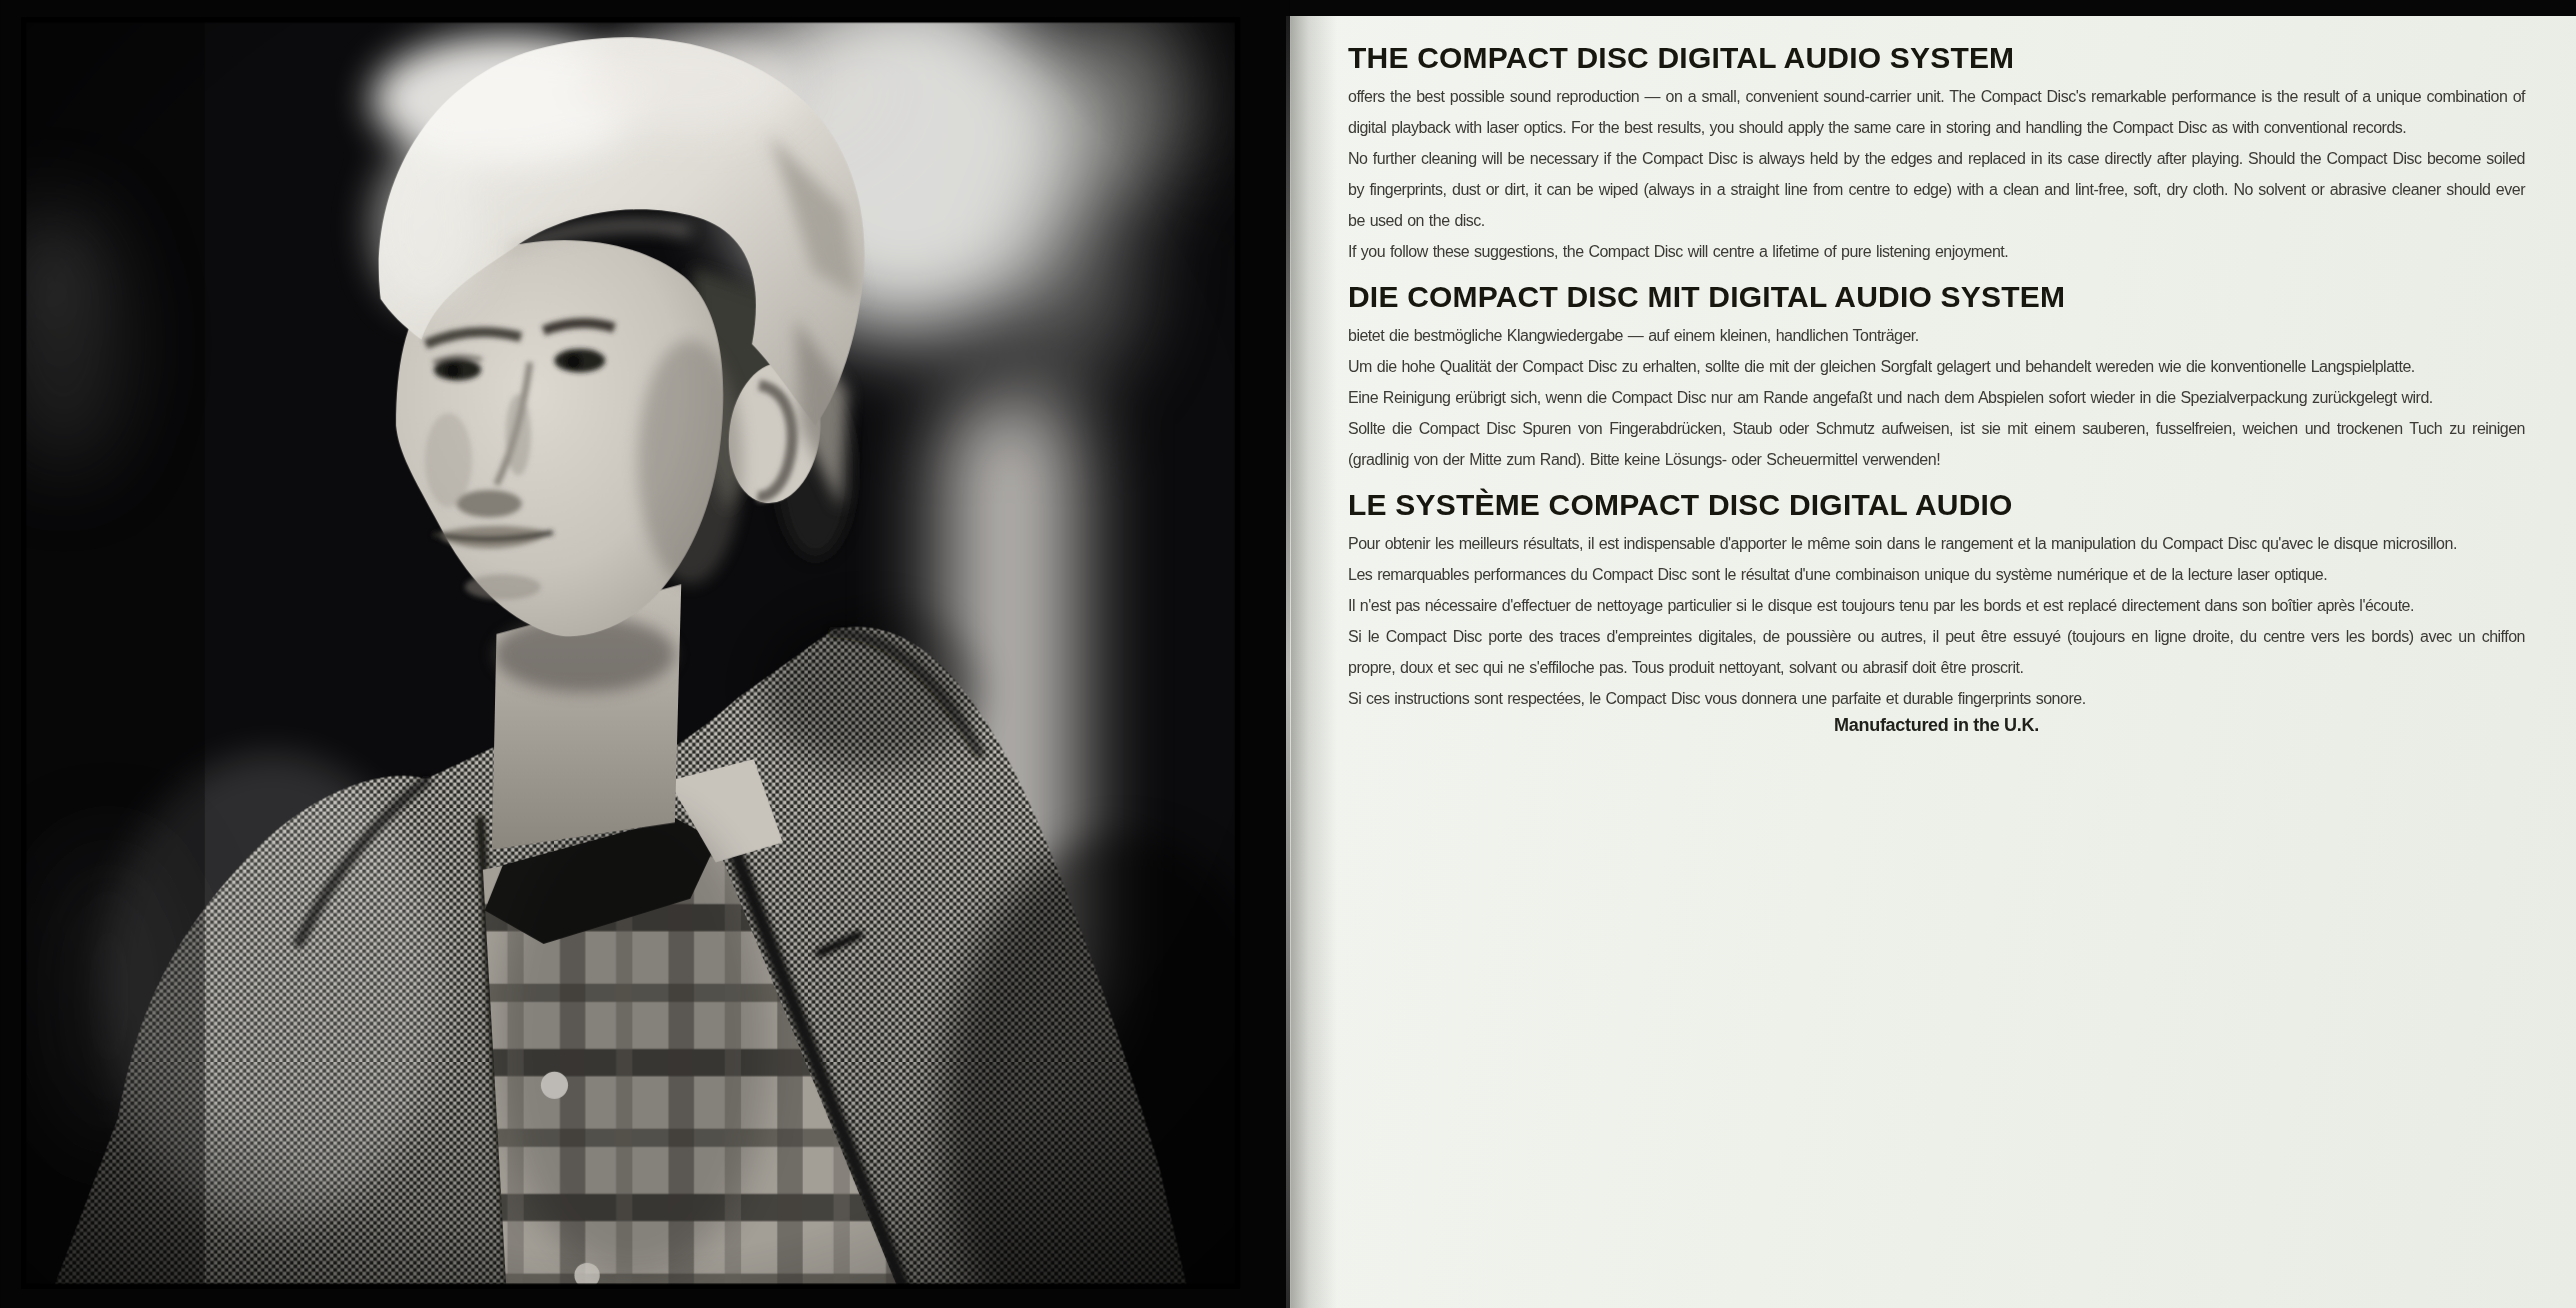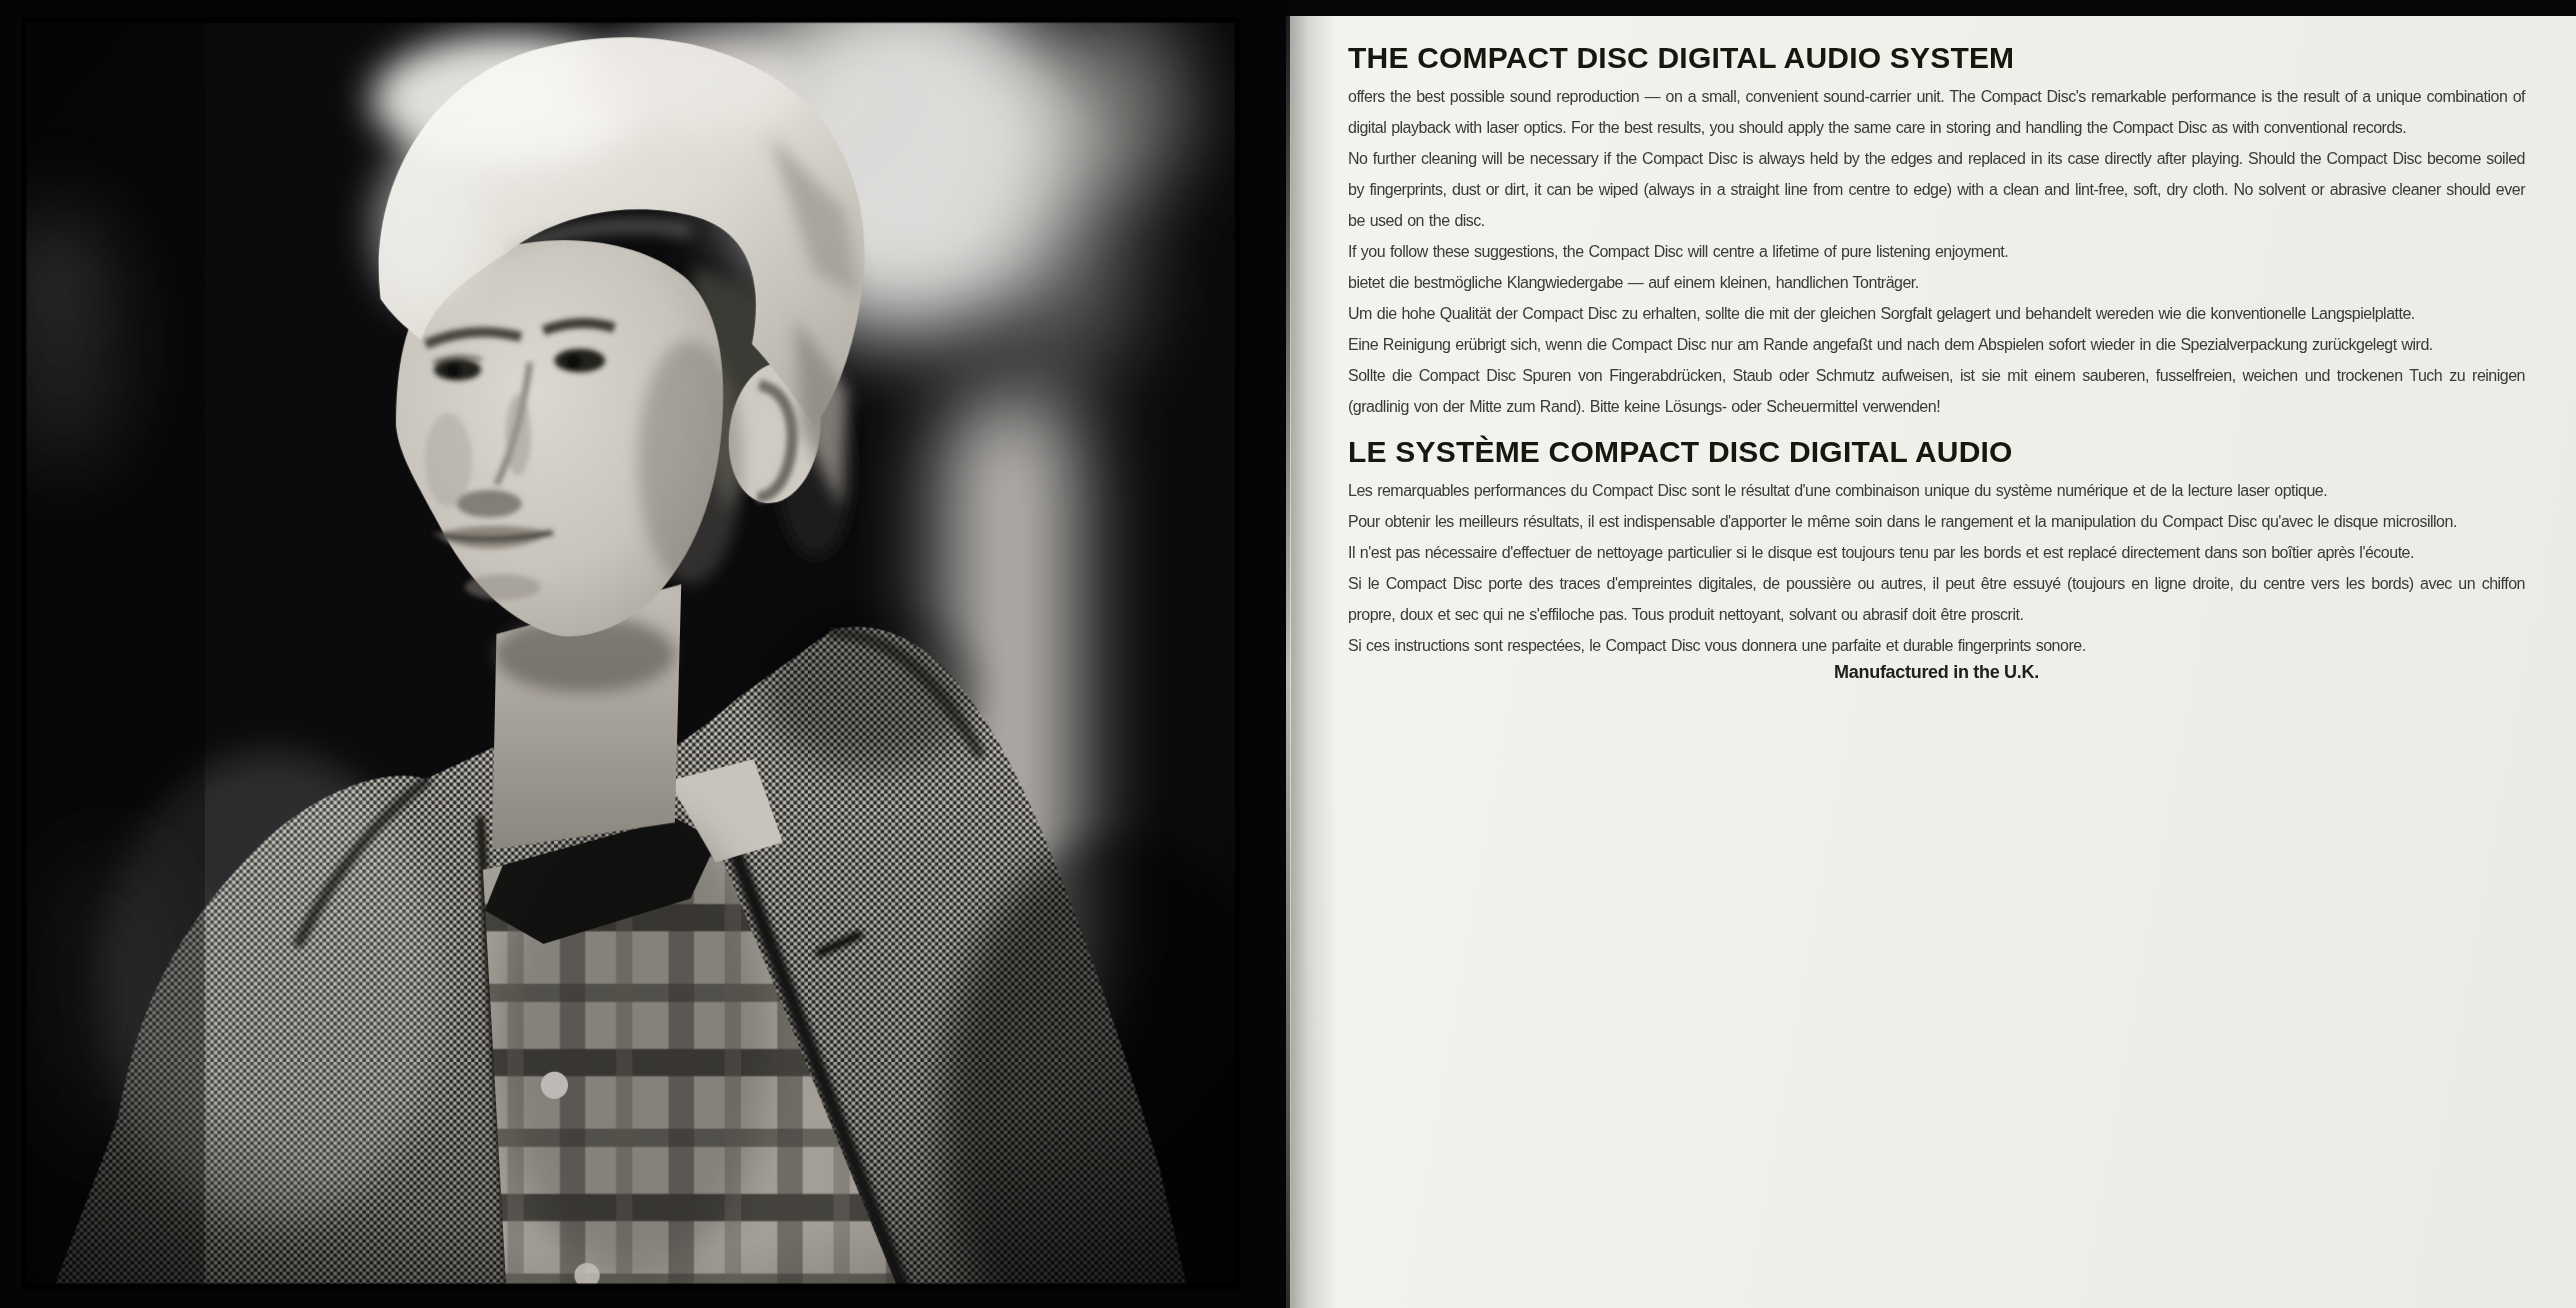--- a/index.html
+++ b/index.html
@@ -223,30 +223,31 @@
     <div class="edge-highlight"></div>
 
     <section class="section">
       <h2 class="heading">THE COMPACT DISC DIGITAL AUDIO SYSTEM</h2>
       <p class="para">offers the best possible sound reproduction — on a small, convenient sound-carrier unit. The Compact Disc's remarkable performance is the result of a unique combination of digital playback with laser optics. For the best results, you should apply the same care in storing and handling the Compact Disc as with conventional records.</p>
       <p class="para">No further cleaning will be necessary if the Compact Disc is always held by the edges and replaced in its case directly after playing. Should the Compact Disc become soiled by fingerprints, dust or dirt, it can be wiped (always in a straight line from centre to edge) with a clean and lint-free, soft, dry cloth. No solvent or abrasive cleaner should ever be used on the disc.</p>
       <p class="para">If you follow these suggestions, the Compact Disc will centre a lifetime of pure listening enjoyment.</p>
     </section>
 
     <section class="section">
+      <h2 class="heading">DIE COMPACT DISC MIT DIGITAL AUDIO SYSTEM</h2>
       <p class="para">bietet die bestmögliche Klangwiedergabe — auf einem kleinen, handlichen Tonträger.</p>
       <p class="para">Um die hohe Qualität der Compact Disc zu erhalten, sollte die mit der gleichen Sorgfalt gelagert und behandelt wereden wie die konventionelle Langspielplatte.</p>
       <p class="para">Eine Reinigung erübrigt sich, wenn die Compact Disc nur am Rande angefaßt und nach dem Abspielen sofort wieder in die Spezialverpackung zurückgelegt wird.</p>
       <p class="para">Sollte die Compact Disc Spuren von Fingerabdrücken, Staub oder Schmutz aufweisen, ist sie mit einem sauberen, fusselfreien, weichen und trockenen Tuch zu reinigen (gradlinig von der Mitte zum Rand). Bitte keine Lösungs- oder Scheuermittel verwenden!</p>
     </section>
 
     <section class="section">
       <h2 class="heading">LE SYSTÈME COMPACT DISC DIGITAL AUDIO</h2>
+      <p class="para">Pour obtenir les meilleurs résultats, il est indispensable d'apporter le même soin dans le rangement et la manipulation du Compact Disc qu'avec le disque microsillon.</p>
       <p class="para">Les remarquables performances du Compact Disc sont le résultat d'une combinaison unique du système numérique et de la lecture laser optique.</p>
-      <p class="para">Pour obtenir les meilleurs résultats, il est indispensable d'apporter le même soin dans le rangement et la manipulation du Compact Disc qu'avec le disque microsillon.</p>
       <p class="para">Il n'est pas nécessaire d'effectuer de nettoyage particulier si le disque est toujours tenu par les bords et est replacé directement dans son boîtier après l'écoute.</p>
       <p class="para">Si le Compact Disc porte des traces d'empreintes digitales, de poussière ou autres, il peut être essuyé (toujours en ligne droite, du centre vers les bords) avec un chiffon propre, doux et sec qui ne s'effiloche pas. Tous produit nettoyant, solvant ou abrasif doit être proscrit.</p>
       <p class="para">Si ces instructions sont respectées, le Compact Disc vous donnera une parfaite et durable fingerprints sonore.</p>
     </section>
 
     <div class="manufactured">Manufactured in the U.K.</div>
   </div>
 
 </div>
 

